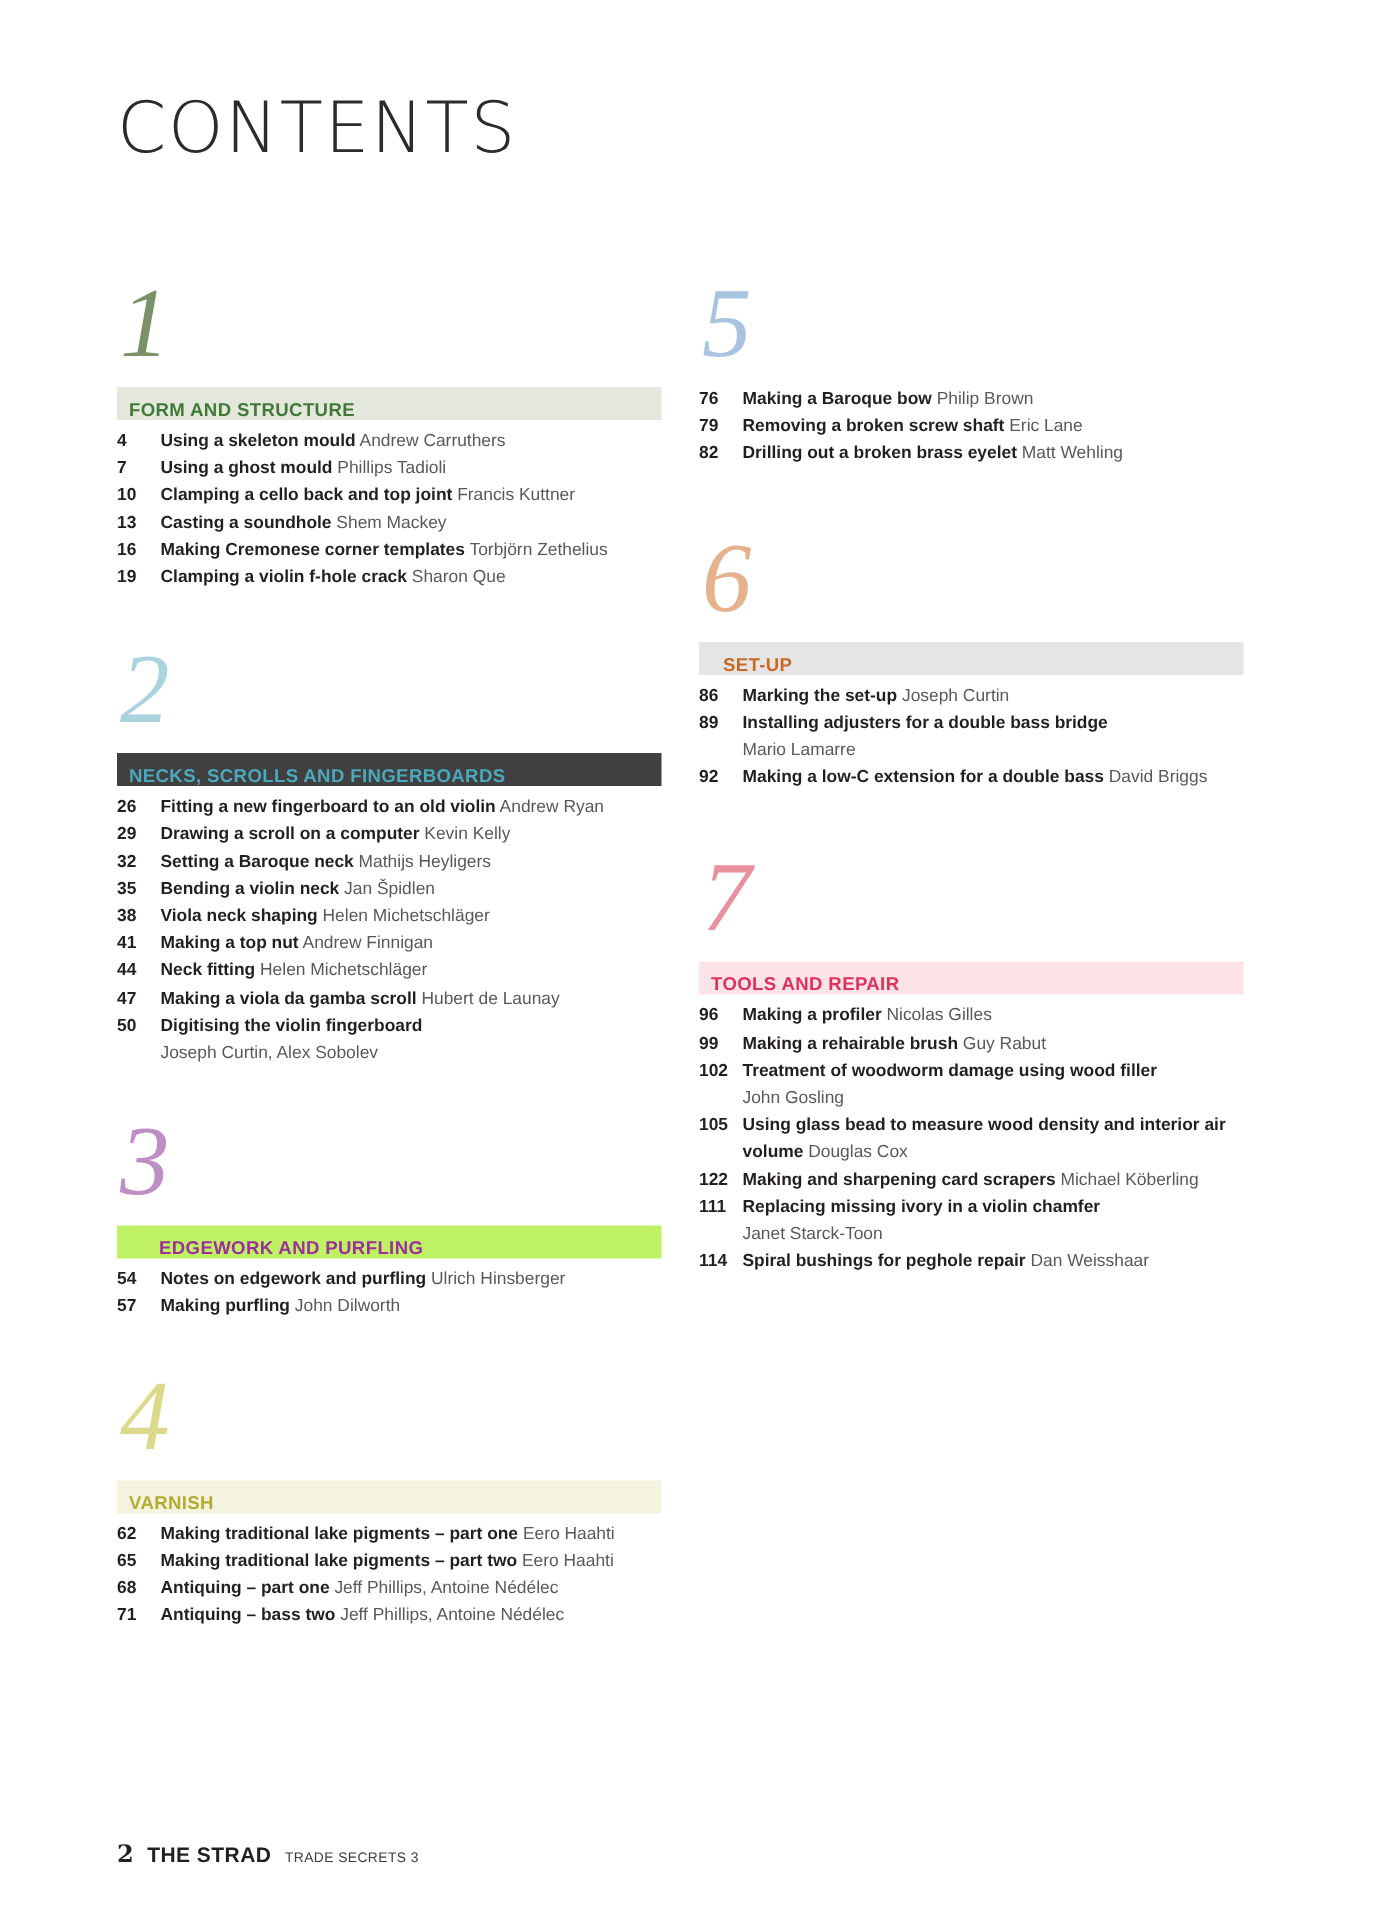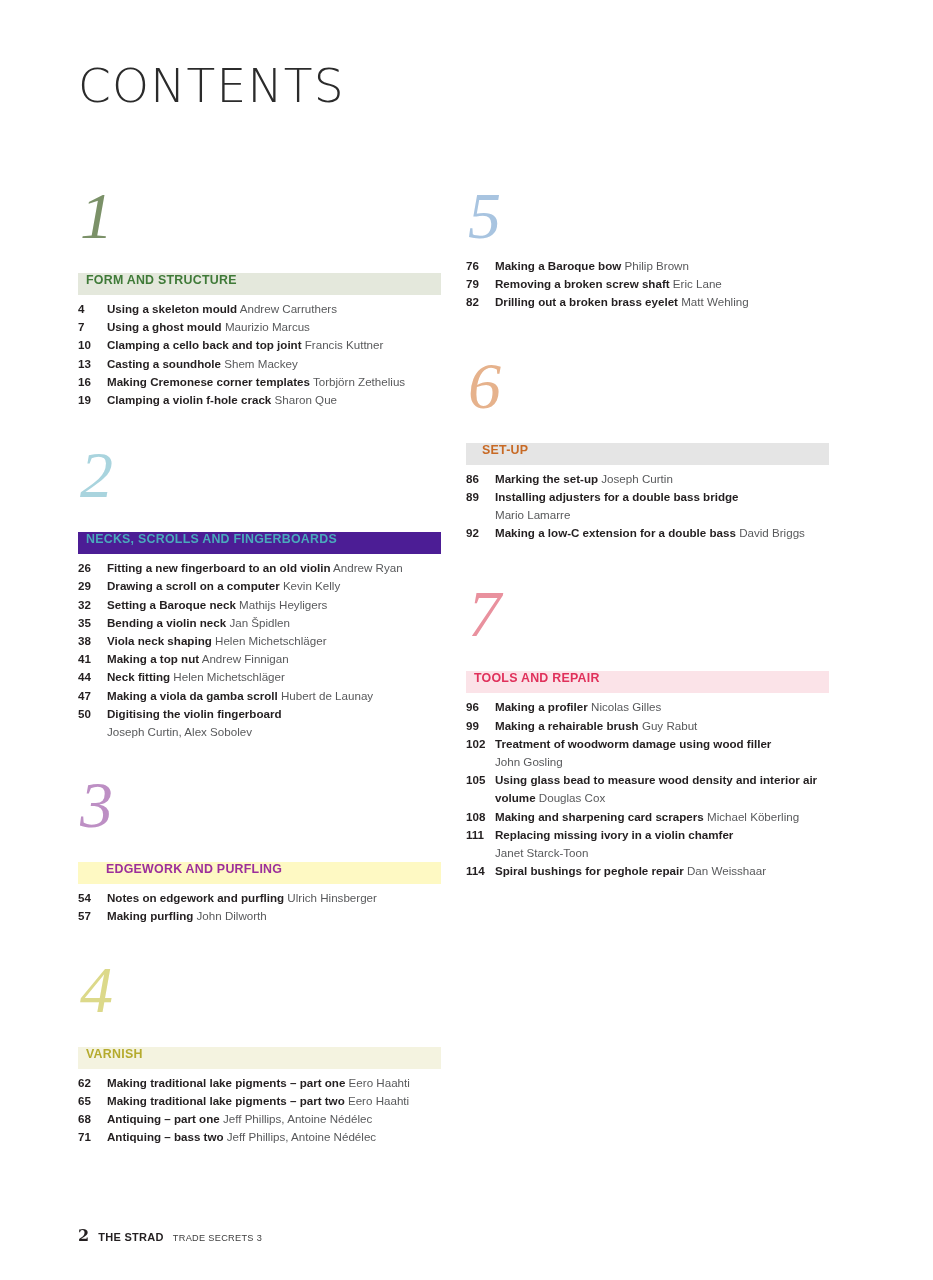--- a/index.html
+++ b/index.html
@@ -55,23 +55,23 @@
     font-style: italic;
     letter-spacing: 0;
     padding-left: 2px;
     height: 66px;
     overflow: visible;
   }
 
   .section-bar {
     height: 22px;
     display: flex;
-    align-items: flex-start;
+    align-items: flex-end;
     padding: 0 0 0 8px;
-    margin-top: 21px;
+    margin-top: 6px;
   }
   .section-bar-label {
     font-size: 12.4px;
     font-weight: bold;
     letter-spacing: 0.25px;
   }
 
   .entries {
     margin-top: 5px;
   }
@@ -114,21 +114,21 @@
     align-items: baseline;
     gap: 9px;
   }
   .footer-folio {
     font-size: 16px;
     font-weight: bold;
     color: #231f20;
     font-family: "DejaVu Serif", "Liberation Serif", serif;
   }
   .footer-brand {
-    font-size: 11px;
+    font-size: 14px;
     font-weight: bold;
     letter-spacing: 0.3px;
     color: #231f20;
   }
   .footer-sub {
     font-size: 9.2px;
     letter-spacing: 0.3px;
     color: #3d3d3d;
   }
 </style>
@@ -145,21 +145,21 @@
         <div class="section-bar" style="background: rgb(228, 232, 220);">
           <span class="section-bar-label" style="color: rgb(63, 122, 56);">FORM AND STRUCTURE</span>
         </div>
         <div class="entries">
           <div class="entry">
             <span class="entry-page">4</span>
             <span class="entry-text"><span class="entry-title">Using a skeleton mould</span><span class="entry-author"> Andrew Carruthers</span></span>
           </div>
           <div class="entry">
             <span class="entry-page">7</span>
-            <span class="entry-text"><span class="entry-title">Using a ghost mould</span><span class="entry-author"> Maurizio Marcus</span></span>
+            <span class="entry-text"><span class="entry-title">Using a ghost mould</span><span class="entry-author"> Phillips Tadioli</span></span>
           </div>
           <div class="entry">
             <span class="entry-page">10</span>
             <span class="entry-text"><span class="entry-title">Clamping a cello back and top joint</span><span class="entry-author"> Francis Kuttner</span></span>
           </div>
           <div class="entry">
             <span class="entry-page">13</span>
             <span class="entry-text"><span class="entry-title">Casting a soundhole</span><span class="entry-author"> Shem Mackey</span></span>
           </div>
           <div class="entry">
@@ -167,21 +167,21 @@
             <span class="entry-text"><span class="entry-title">Making Cremonese corner templates</span><span class="entry-author"> Torbjörn Zethelius</span></span>
           </div>
           <div class="entry">
             <span class="entry-page">19</span>
             <span class="entry-text"><span class="entry-title">Clamping a violin f-hole crack</span><span class="entry-author"> Sharon Que</span></span>
           </div>
         </div>
       </div>
       <div class="section" style="margin-bottom: 34px;">
         <div class="section-number" style="color: rgb(169, 212, 222);">2</div>
-        <div class="section-bar" style="background: #4c1d95;">
+        <div class="section-bar" style="background: #404040;">
           <span class="section-bar-label" style="color: rgb(74, 169, 188);">NECKS, SCROLLS AND FINGERBOARDS</span>
         </div>
         <div class="entries">
           <div class="entry">
             <span class="entry-page">26</span>
             <span class="entry-text"><span class="entry-title">Fitting a new fingerboard to an old violin</span><span class="entry-author"> Andrew Ryan</span></span>
           </div>
           <div class="entry">
             <span class="entry-page">29</span>
             <span class="entry-text"><span class="entry-title">Drawing a scroll on a computer</span><span class="entry-author"> Kevin Kelly</span></span>
@@ -211,21 +211,21 @@
             <span class="entry-text"><span class="entry-title">Making a viola da gamba scroll</span><span class="entry-author"> Hubert de Launay</span></span>
           </div>
           <div class="entry">
             <span class="entry-page">50</span>
             <span class="entry-text"><span class="entry-title">Digitising the violin fingerboard</span><span class="entry-author-2">Joseph Curtin, Alex Sobolev</span></span>
           </div>
         </div>
       </div>
       <div class="section" style="margin-bottom: 34px;">
         <div class="section-number" style="color: rgb(189, 143, 196);">3</div>
-        <div class="section-bar" style="background: #fef9c3; padding-left: 28px;">
+        <div class="section-bar" style="background: #bef264; padding-left: 28px;">
           <span class="section-bar-label" style="color: rgb(156, 47, 155);">EDGEWORK AND PURFLING</span>
         </div>
         <div class="entries">
           <div class="entry">
             <span class="entry-page">54</span>
             <span class="entry-text"><span class="entry-title">Notes on edgework and purfling</span><span class="entry-author"> Ulrich Hinsberger</span></span>
           </div>
           <div class="entry">
             <span class="entry-page">57</span>
             <span class="entry-text"><span class="entry-title">Making purfling</span><span class="entry-author"> John Dilworth</span></span>
@@ -311,21 +311,21 @@
           </div>
           <div class="entry">
             <span class="entry-page">102</span>
             <span class="entry-text"><span class="entry-title">Treatment of woodworm damage using wood filler</span><span class="entry-author-2">John Gosling</span></span>
           </div>
           <div class="entry">
             <span class="entry-page">105</span>
             <span class="entry-text"><span class="entry-title">Using glass bead to measure wood density and interior air volume</span><span class="entry-author"> Douglas Cox</span></span>
           </div>
           <div class="entry">
-            <span class="entry-page">108</span>
+            <span class="entry-page">122</span>
             <span class="entry-text"><span class="entry-title">Making and sharpening card scrapers</span><span class="entry-author"> Michael Köberling</span></span>
           </div>
           <div class="entry">
             <span class="entry-page">111</span>
             <span class="entry-text"><span class="entry-title">Replacing missing ivory in a violin chamfer</span><span class="entry-author-2">Janet Starck-Toon</span></span>
           </div>
           <div class="entry">
             <span class="entry-page">114</span>
             <span class="entry-text"><span class="entry-title">Spiral bushings for peghole repair</span><span class="entry-author"> Dan Weisshaar</span></span>
           </div>

